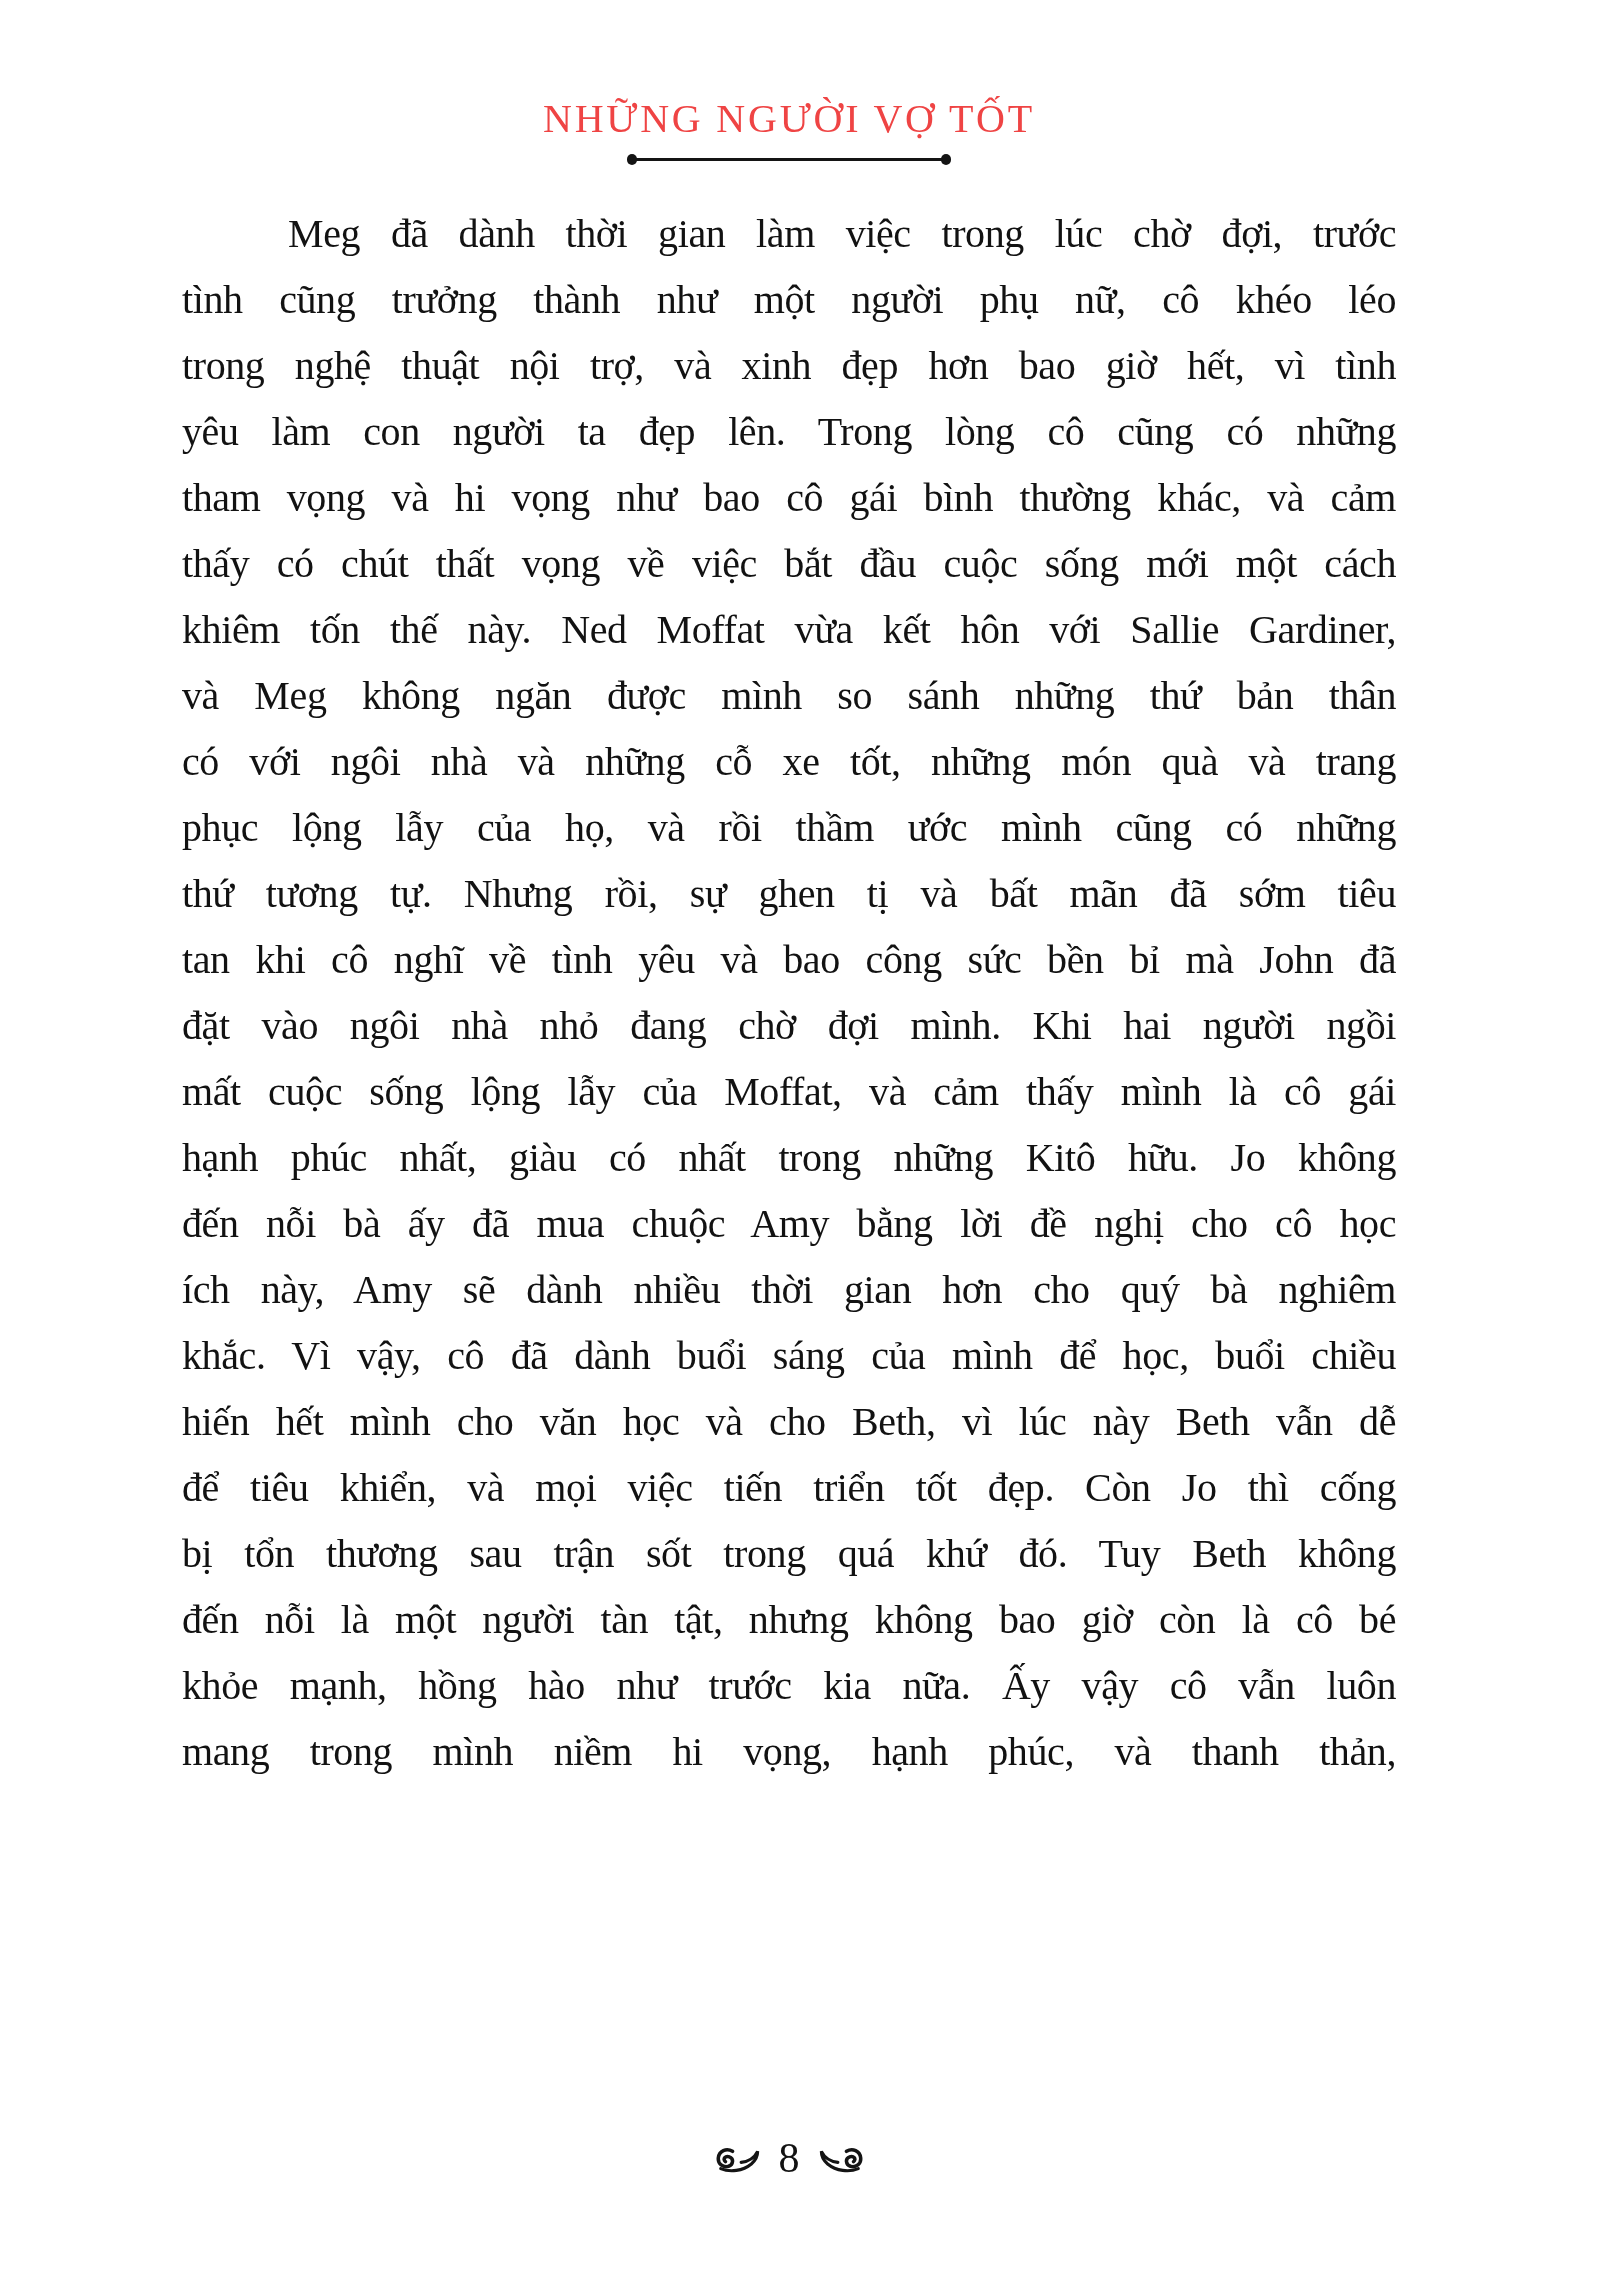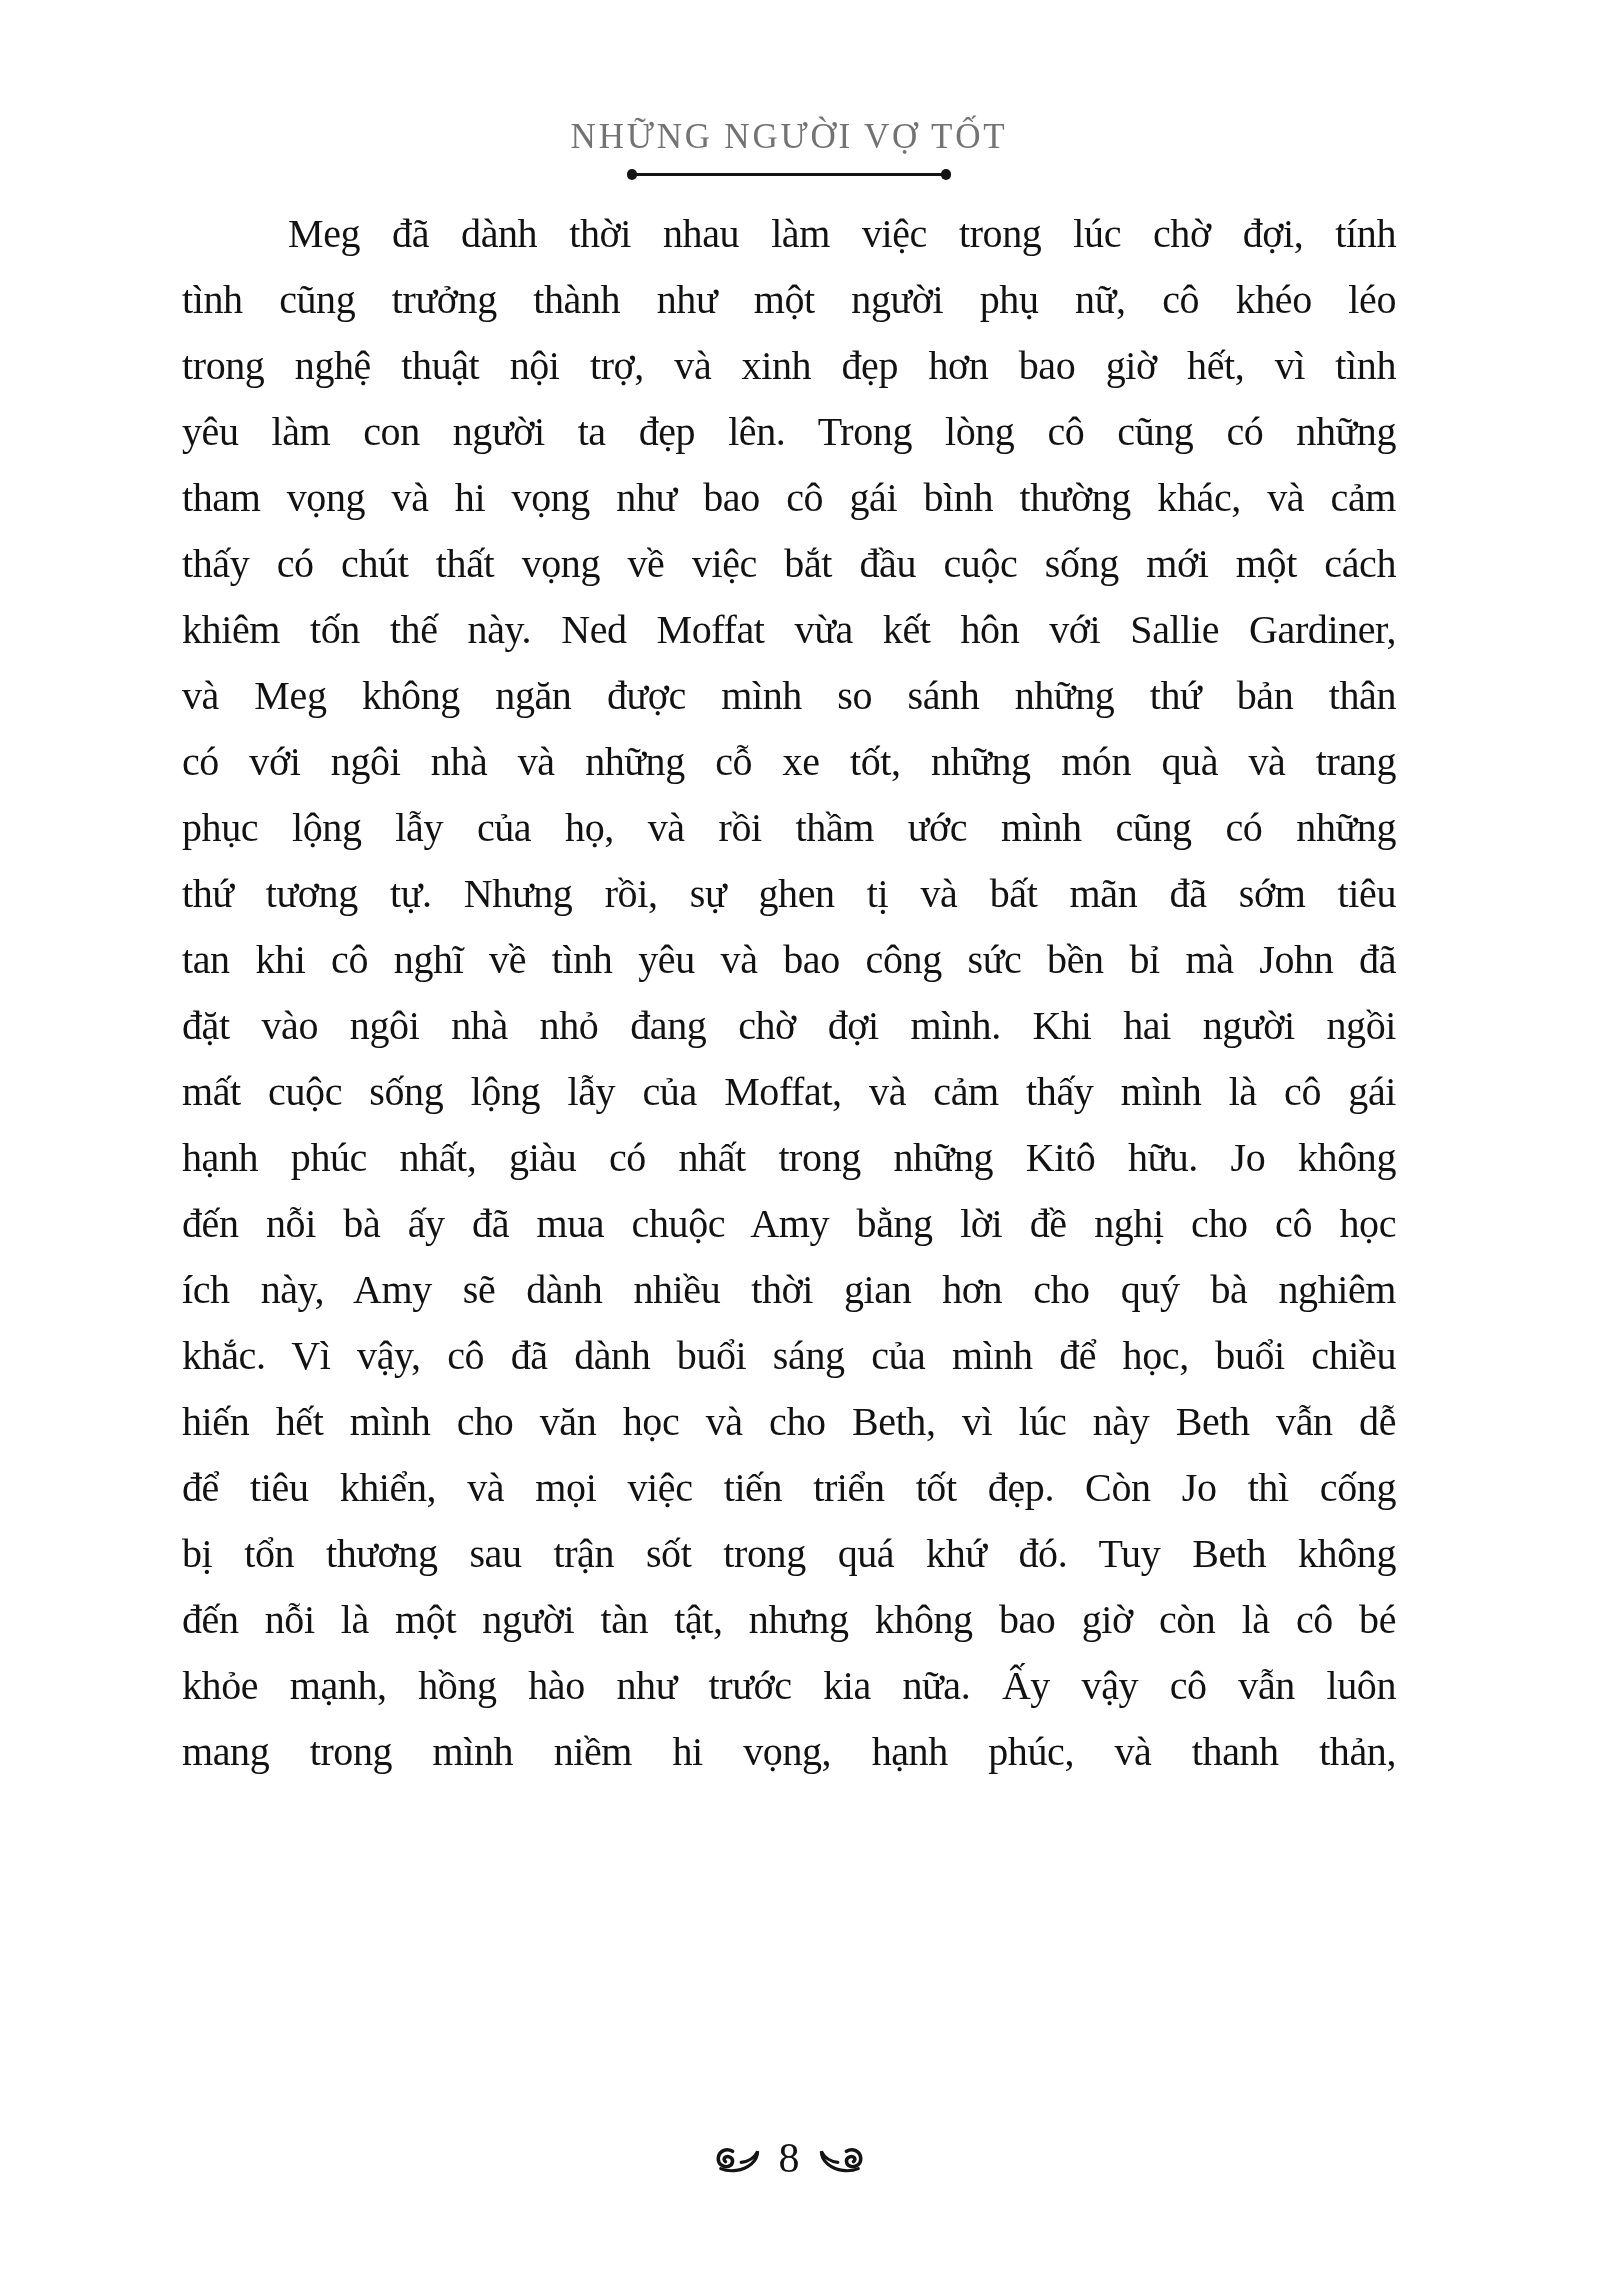--- a/index.html
+++ b/index.html
@@ -9,25 +9,24 @@
     background:#ffffff;
     font-family:"Liberation Serif", serif;
     overflow:hidden;
   }
   
   .pageheader{
     position:absolute;top:95px;left:182px;width:1214px;
     text-align:center;
   }
   .running-title{
-    font-size:35px;
+    font-size:40px;
     letter-spacing:2.8px;
-    color:#737373;
+    color:#ef4444;
     white-space:nowrap;
-    margin-top:22px;
   }
   .header-rule{
     margin:12.3px auto 0;
     width:324px;
     display:flex;align-items:center;
   }
   .header-rule .dot{
     width:10.4px;height:10.4px;border-radius:50%;background:#141414;flex:0 0 auto;
   }
   .header-rule .bar{
@@ -68,21 +67,21 @@
   <header class="pageheader">
     <div class="running-title">NHỮNG NGƯỜI VỢ TỐT</div>
     <div class="header-rule">
       <span class="dot"></span>
       <span class="bar"></span>
       <span class="dot"></span>
     </div>
   </header>
 
   <main class="body-text">
-      <div class="line first">Meg đã dành thời nhau làm việc trong lúc chờ đợi, tính</div>
+      <div class="line first">Meg đã dành thời gian làm việc trong lúc chờ đợi, trước</div>
       <div class="line">tình cũng trưởng thành như một người phụ nữ, cô khéo léo</div>
       <div class="line">trong nghệ thuật nội trợ, và xinh đẹp hơn bao giờ hết, vì tình</div>
       <div class="line">yêu làm con người ta đẹp lên. Trong lòng cô cũng có những</div>
       <div class="line">tham vọng và hi vọng như bao cô gái bình thường khác, và cảm</div>
       <div class="line">thấy có chút thất vọng về việc bắt đầu cuộc sống mới một cách</div>
       <div class="line">khiêm tốn thế này. Ned Moffat vừa kết hôn với Sallie Gardiner,</div>
       <div class="line">và Meg không ngăn được mình so sánh những thứ bản thân</div>
       <div class="line">có với ngôi nhà và những cỗ xe tốt, những món quà và trang</div>
       <div class="line">phục lộng lẫy của họ, và rồi thầm ước mình cũng có những</div>
       <div class="line">thứ tương tự. Nhưng rồi, sự ghen tị và bất mãn đã sớm tiêu</div>

